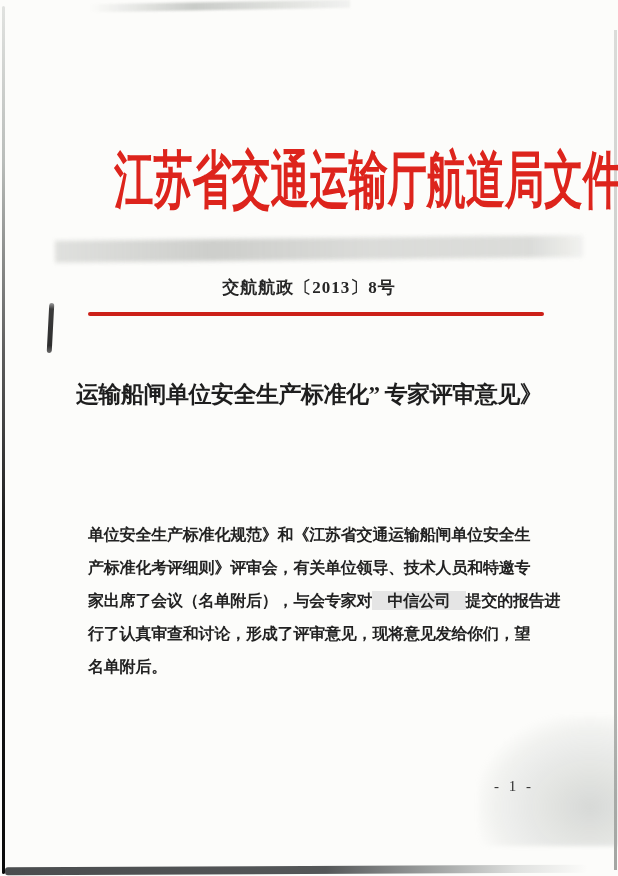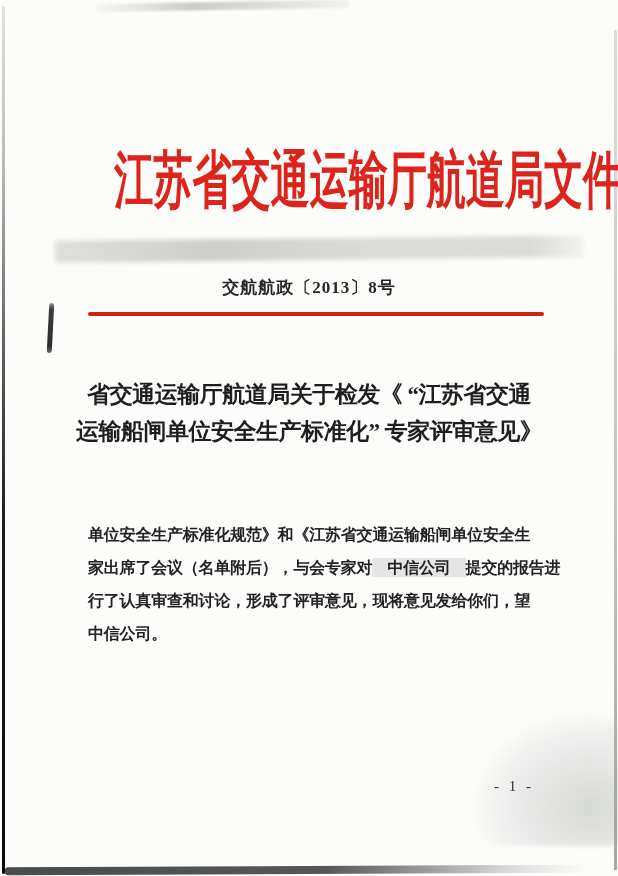--- a/index.html
+++ b/index.html
@@ -191,27 +191,27 @@
   <div class="smudge-corner"></div>
   <div class="pen-mark"></div>
 
   <h1 class="red-title">江苏省交通运输厅航道局文件</h1>
 
   <div class="doc-number">交航航政〔2013〕8号</div>
 
   <div class="red-rule"></div>
 
   <div class="notice-title">
-    <div>省交通运输厅航道局关于检发《 “江苏省交通</div>
     <div>运输船闸单位安全生产标准化” 专家评审意见》</div>
   </div>
 
   <div class="body-text">
     <div class="para-line">单位安全生产标准化规范》和《江苏省交通运输船闸单位安全生</div>
+    <div class="para-line">产标准化考评细则》评审会，有关单位领导、技术人员和特邀专</div>
     <div class="para-line">
       <span>家出席了会议（名单附后），与会专家对</span><span class="highlight">中信公司</span><span>提交的报告进</span>
     </div>
     <div class="para-line">行了认真审查和讨论，形成了评审意见，现将意见发给你们，望</div>
-    <div class="para-line">中信公司。</div>
+    <div class="para-line">名单附后。</div>
   </div>
 
   <div class="page-number">- 1 -</div>
 </div>
 
 </body></html>

